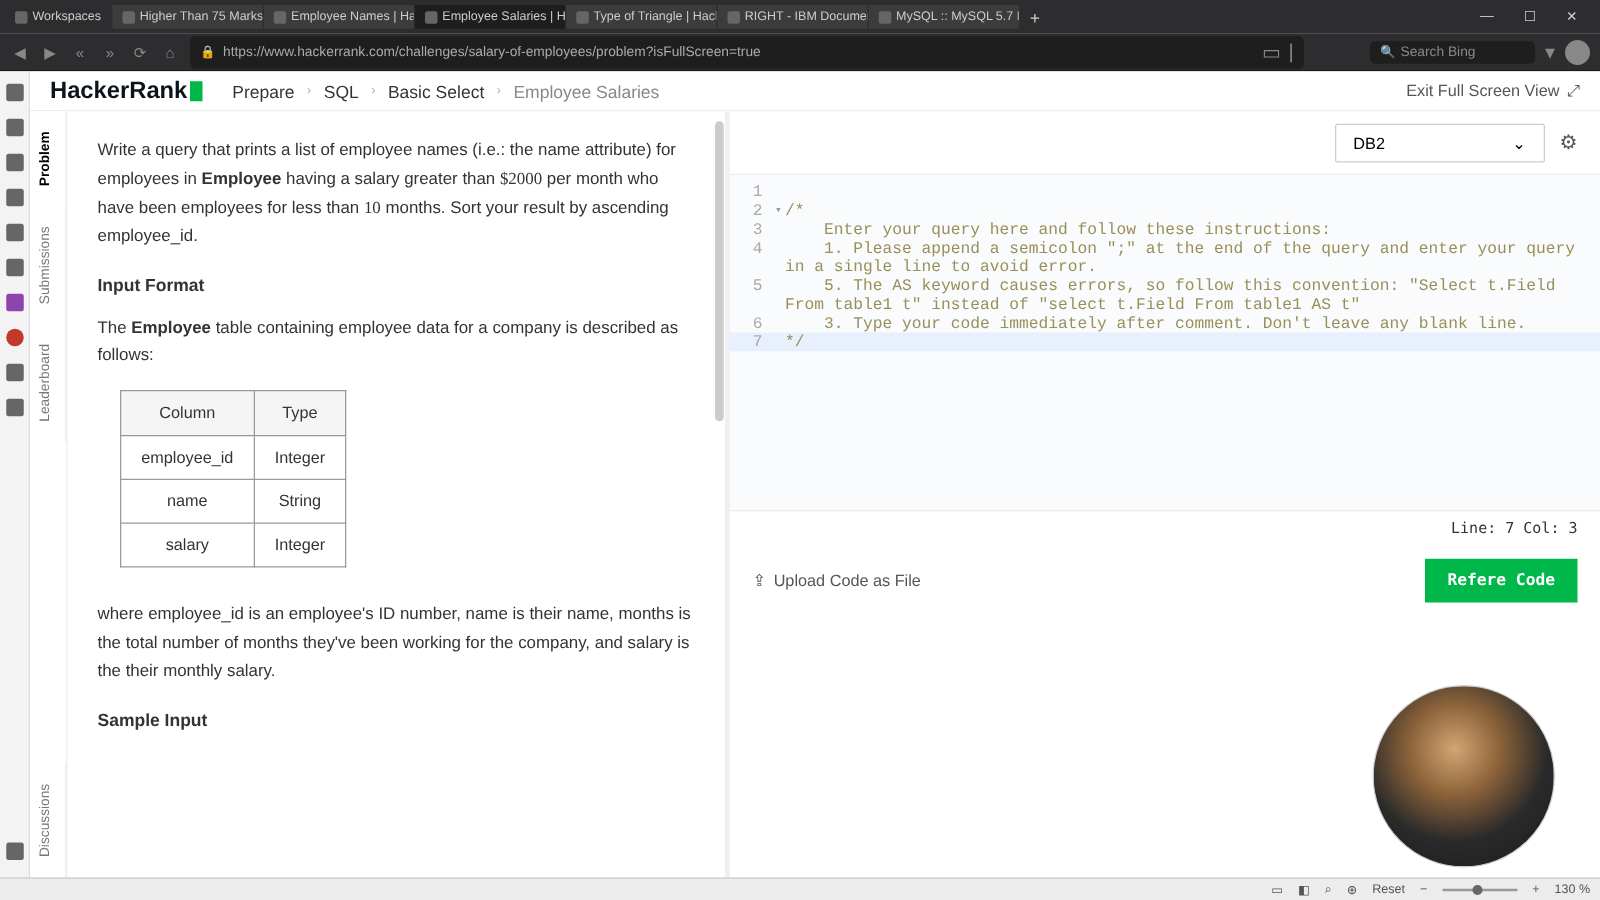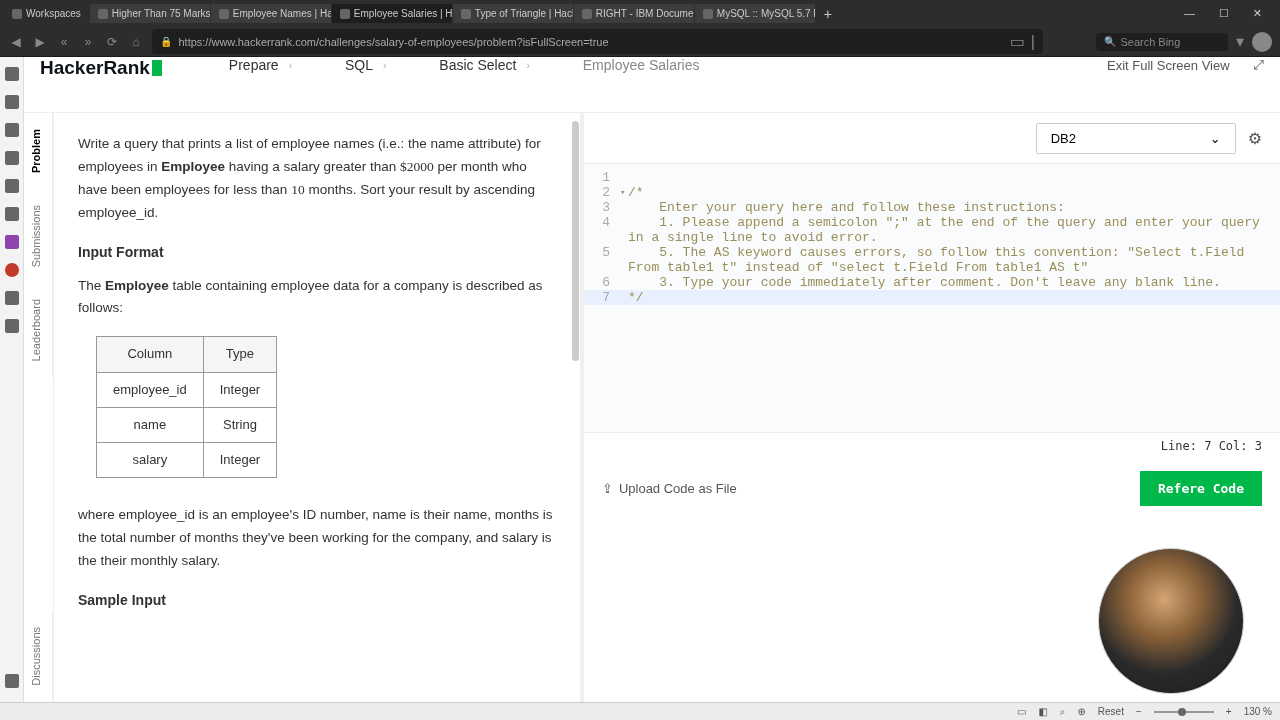--- a/index.html
+++ b/index.html
@@ -28,28 +28,28 @@
 
 .left-rail { position: absolute; left: 0; top: 57px; width: 24px; bottom: 18px; background: #f3f3f3; border-right: 1px solid #ddd; display: flex; flex-direction: column; align-items: center; padding-top: 10px; gap: 14px; }
 .rail-icon { width: 14px; height: 14px; background: #666; border-radius: 2px; cursor: pointer; }
 .rail-icon.red { background: #c0392b; border-radius: 50%; }
 .rail-icon.purple { background: #8e44ad; }
 .rail-bottom { margin-top: auto; margin-bottom: 14px; }
 
 
 .content { position: absolute; left: 24px; top: 57px; right: 0; bottom: 18px; background: #fff; display: flex; flex-direction: column; }
 
-.header { height: 56px; display: flex; align-items: flex-start; padding: 0 16px; border-bottom: 1px solid #eee; }
+.header { height: 32px; display: flex; align-items: center; padding: 0 16px; border-bottom: 1px solid #eee; }
 .logo { font-weight: 800; font-size: 19px; color: #0c131a; display: flex; align-items: center; }
 .logo-sq { width: 10px; height: 16px; background: #00b74a; margin-left: 2px; }
 .crumbs { display: flex; align-items: center; gap: 10px; margin-left: 24px; font-size: 14px; }
-.crumb { cursor: pointer; color: #333; margin-left: 43px; }
+.crumb { cursor: pointer; color: #333; }
 .crumb.active { color: #888; cursor: default; }
 .chev { color: #aaa; font-size: 10px; }
-.exit-fs { margin-left: auto; font-size: 13px; color: #555; cursor: pointer; display: flex; align-items: center; gap: 24px; }
+.exit-fs { margin-left: auto; font-size: 13px; color: #555; cursor: pointer; display: flex; align-items: center; gap: 6px; }
 
 .split { flex: 1; display: flex; overflow: hidden; }
 
 
 .problem-panel { width: 556px; display: flex; position: relative; }
 .vtabs { width: 30px; display: flex; flex-direction: column; border-right: 1px solid #eee; }
 .vtab { writing-mode: vertical-rl; transform: rotate(180deg); padding: 16px 6px; font-size: 11px; color: #777; cursor: pointer; border-left: 1px solid #eee; }
 .vtab.active { color: #000; font-weight: 700; background: #fff; }
 .vtab.bottom { margin-top: auto; }
 .problem-body { flex: 1; padding: 20px 24px; font-size: 13.5px; line-height: 1.7; color: #333; overflow-y: auto; position: relative; }
@@ -57,21 +57,21 @@
 .problem-body b { font-weight: 700; }
 .problem-body h4 { font-weight: 700; margin: 14px 0 10px; font-size: 14px; }
 .ptable { border-collapse: collapse; margin: 12px 0 26px 18px; }
 .ptable th, .ptable td { border: 1px solid #999; padding: 6px 16px; font-size: 13px; text-align: center; }
 .ptable th { background: #f5f5f5; font-weight: 400; }
 .scrollbar { position: absolute; right: 1px; top: 8px; width: 7px; height: 240px; background: #ccc; border-radius: 4px; }
 
 
 .editor-panel { flex: 1; display: flex; flex-direction: column; border-left: 4px solid #f0f0f0; }
 .editor-top { height: 50px; display: flex; align-items: center; justify-content: flex-end; padding: 0 18px; gap: 12px; }
-.lang-select { border: 1px solid #ccc; padding: 7px 14px; font-size: 13px; cursor: pointer; width: 200px; display: flex; justify-content: space-between; align-items: center; border-radius: 2px; }
+.lang-select { border: 1px solid #ccc; padding: 7px 14px; font-size: 13px; cursor: pointer; width: 168px; display: flex; justify-content: space-between; align-items: center; border-radius: 2px; }
 .gear { cursor: pointer; color: #555; font-size: 16px; }
 .code-area { flex: 1; background: #fafbfc; border-top: 1px solid #eee; border-bottom: 1px solid #eee; position: relative; font-family: "Courier New", monospace; font-size: 13px; padding: 6px 0; max-height: 270px; overflow: hidden; }
 .code-line { display: flex; }
 .ln { width: 36px; text-align: right; color: #aaa; padding-right: 10px; user-select: none; flex-shrink: 0; }
 .fold { color: #999; width: 8px; flex-shrink: 0; font-size: 9px; padding-top: 2px; }
 .code { color: #998f5a; white-space: pre-wrap; padding-right: 8px; }
 .code-line.current { background: #e8f0fe; }
 .status-bar { text-align: right; padding: 6px 18px; font-size: 12px; font-family: monospace; color: #333; }
 .actions { display: flex; align-items: center; padding: 12px 18px; gap: 12px; }
 .upload { color: #555; font-size: 13px; cursor: pointer; display: flex; align-items: center; gap: 6px; }

